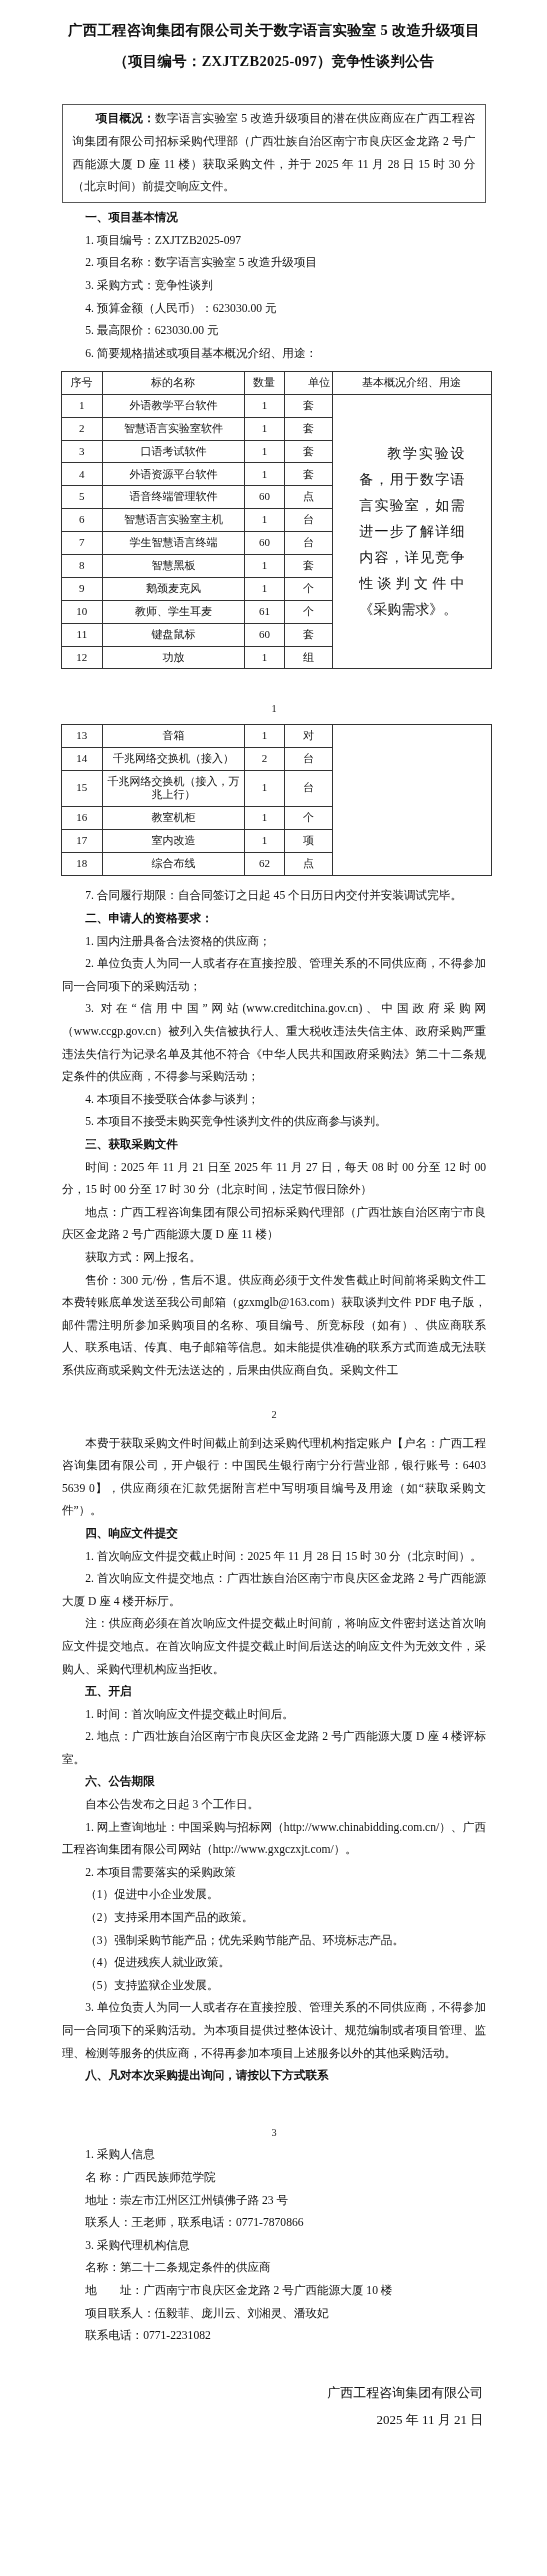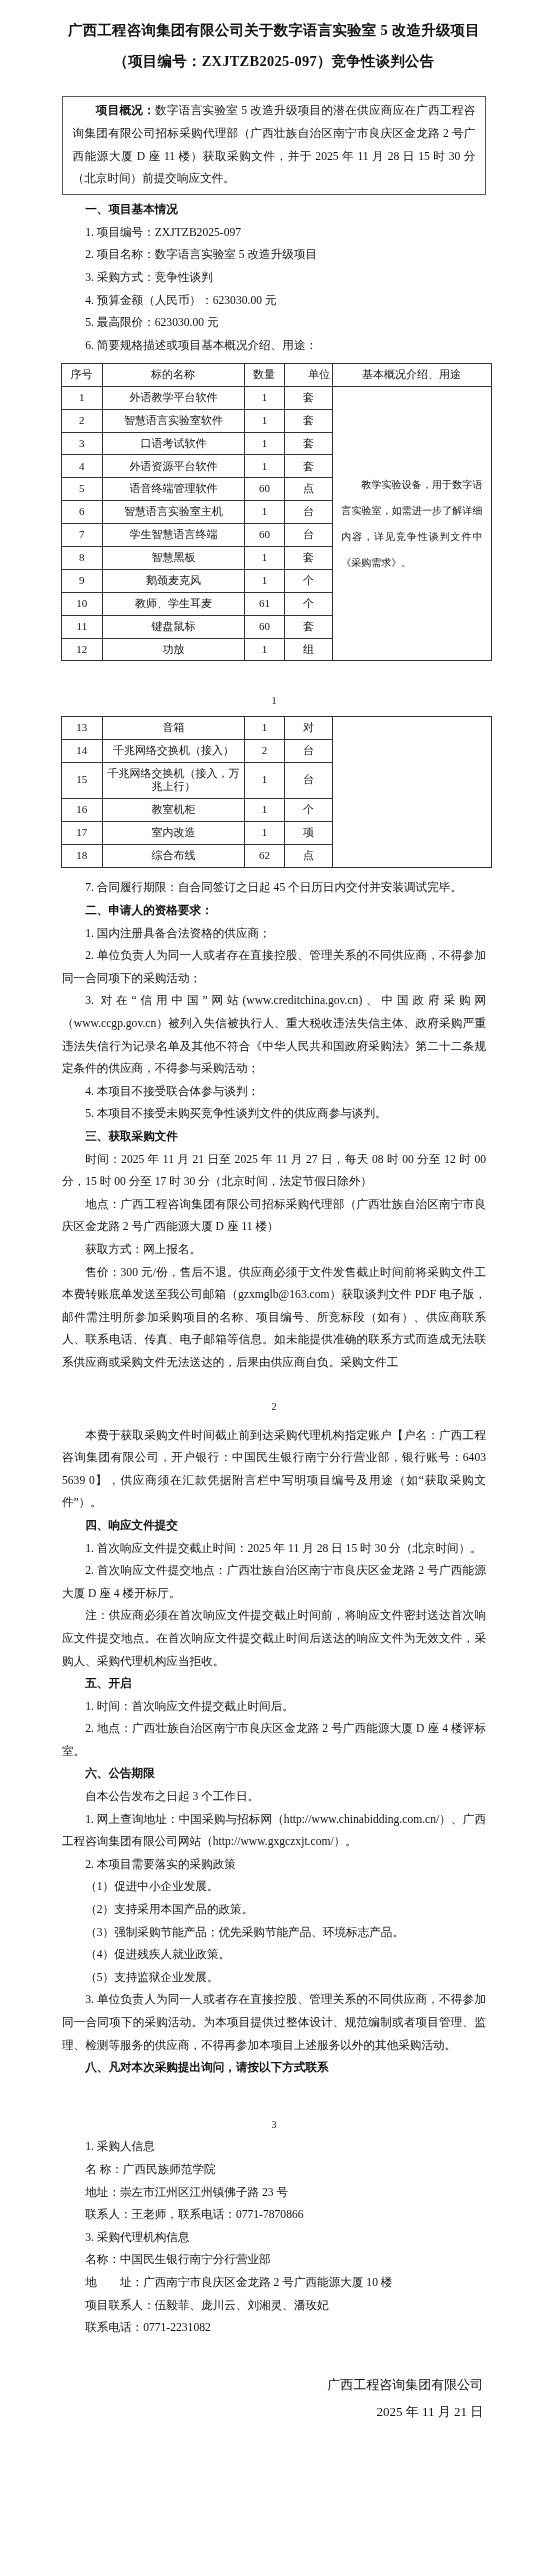--- a/index.html
+++ b/index.html
@@ -3,21 +3,21 @@
 <meta charset="utf-8">
 <style>
   html,body{margin:0;padding:0;background:#ffffff;}
   .page{
     width:548px;height:2576px;box-sizing:border-box;
     padding:15px 62px 0 62px;background:#ffffff;color:#121212;
     font-family:"Liberation Serif","DejaVu Serif",serif;
     overflow:hidden;position:relative;
   }
   .title{font-size:14.4px;font-weight:700;text-align:center;line-height:31px;margin:0;letter-spacing:0.3px;}
-  .obox{border:1.4px solid #595959;margin-top:19px;padding:3.4px 9.6px;}
+  .obox{border:1.4px solid #595959;margin-top:27px;padding:3.4px 9.6px;}
   .obox p{margin:0;font-size:11.6px;line-height:22.6px;text-align:justify;text-indent:2em;}
   .flow{margin:0;}
   .flow-a{margin-top:4.1px;}
   .flow p,.para{margin:0;font-size:11.6px;line-height:22.6px;text-align:justify;text-indent:2em;}
   .k-heading{font-weight:700;}
   .k-cont{text-indent:0;}
   .k-sub{text-indent:1.7em;}
   .after-table{margin-top:9.6px;}
   
   .seg{width:431px;margin-left:-1.4px;border:0.7px solid #333;box-sizing:border-box;}
@@ -29,21 +29,21 @@
   .hc2{width:40px;border-right:0.7px solid #333;}
   .hc3{width:48px;border-right:0.7px solid #333;text-align:right;}
   .hc4{flex:1;}
   .tbody-flex{display:flex;align-items:stretch;}
   table.tleft{border-collapse:collapse;table-layout:fixed;width:270px;flex:0 0 270px;}
   .tleft td{border-right:0.7px solid #333;border-bottom:0.7px solid #333;font-size:11px;line-height:13.7px;
             padding:4.1px 2.1px;text-align:center;vertical-align:middle;box-sizing:border-box;
             overflow:hidden;word-break:break-all;}
   .tleft tr:last-child td{border-bottom:none;}
   .tnote{flex:1;display:flex;align-items:center;padding:0 8.2px;box-sizing:border-box;}
-  .tnote p{margin:0;font-size:10px;line-height:26px;text-indent:2em;text-align:justify;}
+  .tnote p{margin:18px;font-size:14px;line-height:26px;text-indent:2em;text-align:justify;}
   
   .pagenum{margin:0;text-align:center;font-size:10.3px;line-height:22.6px;color:#222;}
   .pn1{margin-top:29px;margin-bottom:2.7px;}
   .pn2{margin-top:22px;margin-bottom:5.5px;}
   .pn3{margin-top:34px;}
   
   .sig{margin-top:31.5px;text-align:right;padding-right:2.7px;}
   .sig p{margin:0;font-size:13px;line-height:27px;}
 </style>
 </head>
@@ -267,21 +267,21 @@
 
   <p class="pagenum pn3">3</p>
 
   <div class="flow">
 
   <p class="para k-para">1. 采购人信息</p>
       <p class="para k-para">名 称：广西民族师范学院</p>
       <p class="para k-para">地址：崇左市江州区江州镇佛子路 23 号</p>
       <p class="para k-para">联系人：王老师，联系电话：0771-7870866</p>
       <p class="para k-para">3. 采购代理机构信息</p>
-      <p class="para k-para">名称：中国民生银行南宁分行营业部</p>
+      <p class="para k-para">名称：第二十二条规定条件的供应商</p>
       <p class="para k-para">地　　址：广西南宁市良庆区金龙路 2 号广西能源大厦 10 楼</p>
       <p class="para k-para">项目联系人：伍毅菲、庞川云、刘湘灵、潘玫妃</p>
       <p class="para k-para">联系电话：0771-2231082</p>
     </div>
 
   <div class="sig">
     <p>广西工程咨询集团有限公司</p>
     <p>2025 年 11 月 21 日</p>
   </div>
 

